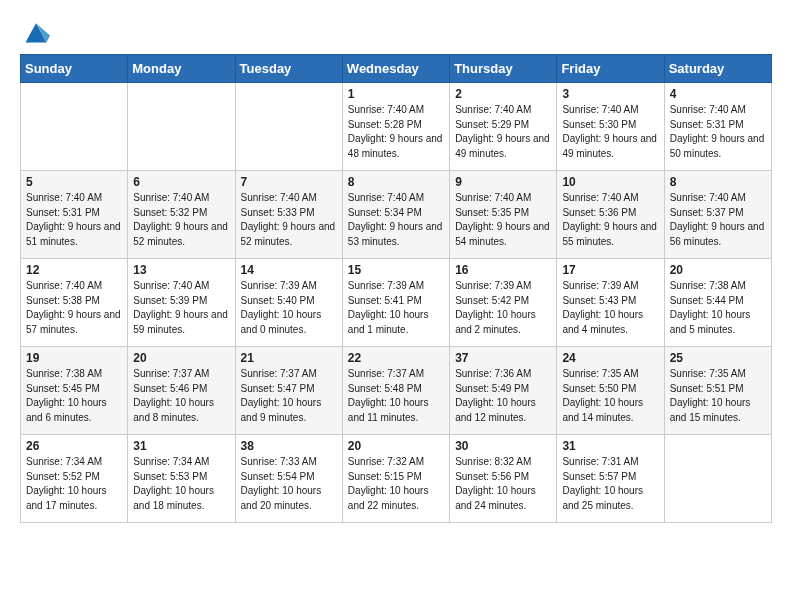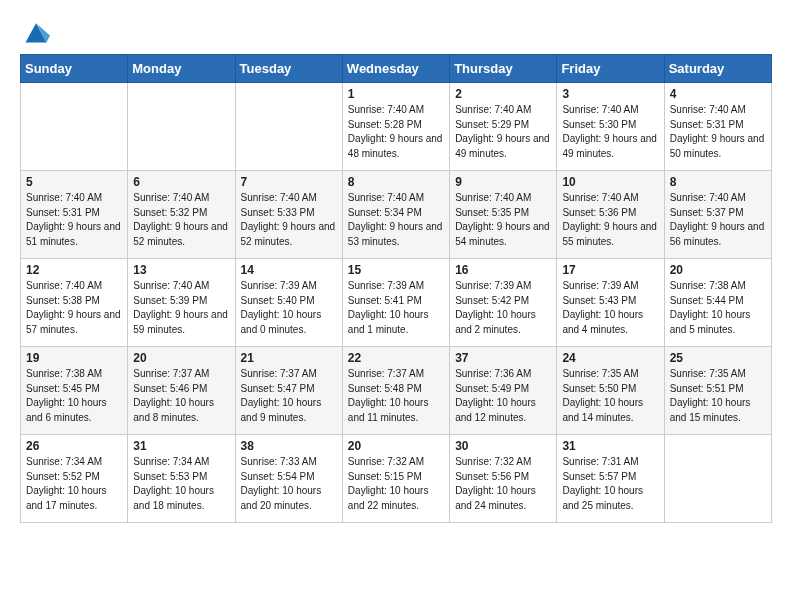--- a/index.html
+++ b/index.html
@@ -340,21 +340,21 @@
           </td>
           <td>
             <div class="day-number">20</div>
             <div class="day-info">Sunrise: 7:32 AM
 Sunset: 5:15 PM
 Daylight: 10 hours
 and 22 minutes.</div>
           </td>
           <td>
             <div class="day-number">30</div>
-            <div class="day-info">Sunrise: 7:32 AM
+            <div class="day-info">Sunrise: 8:32 AM
 Sunset: 5:56 PM
 Daylight: 10 hours
 and 24 minutes.</div>
           </td>
           <td>
             <div class="day-number">31</div>
             <div class="day-info">Sunrise: 7:31 AM
 Sunset: 5:57 PM
 Daylight: 10 hours
 and 25 minutes.</div>

